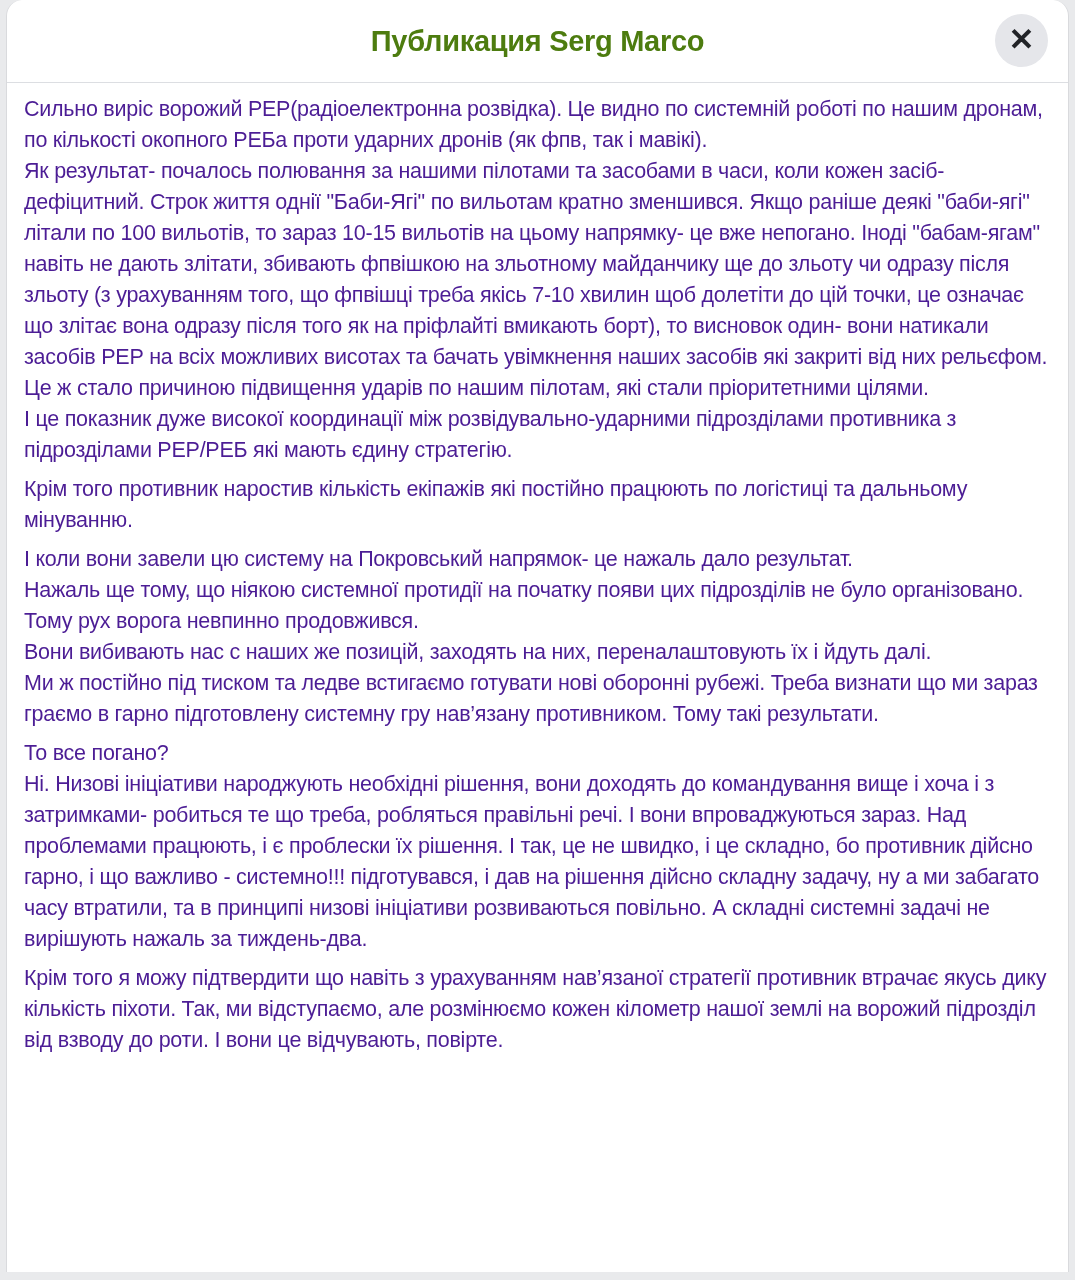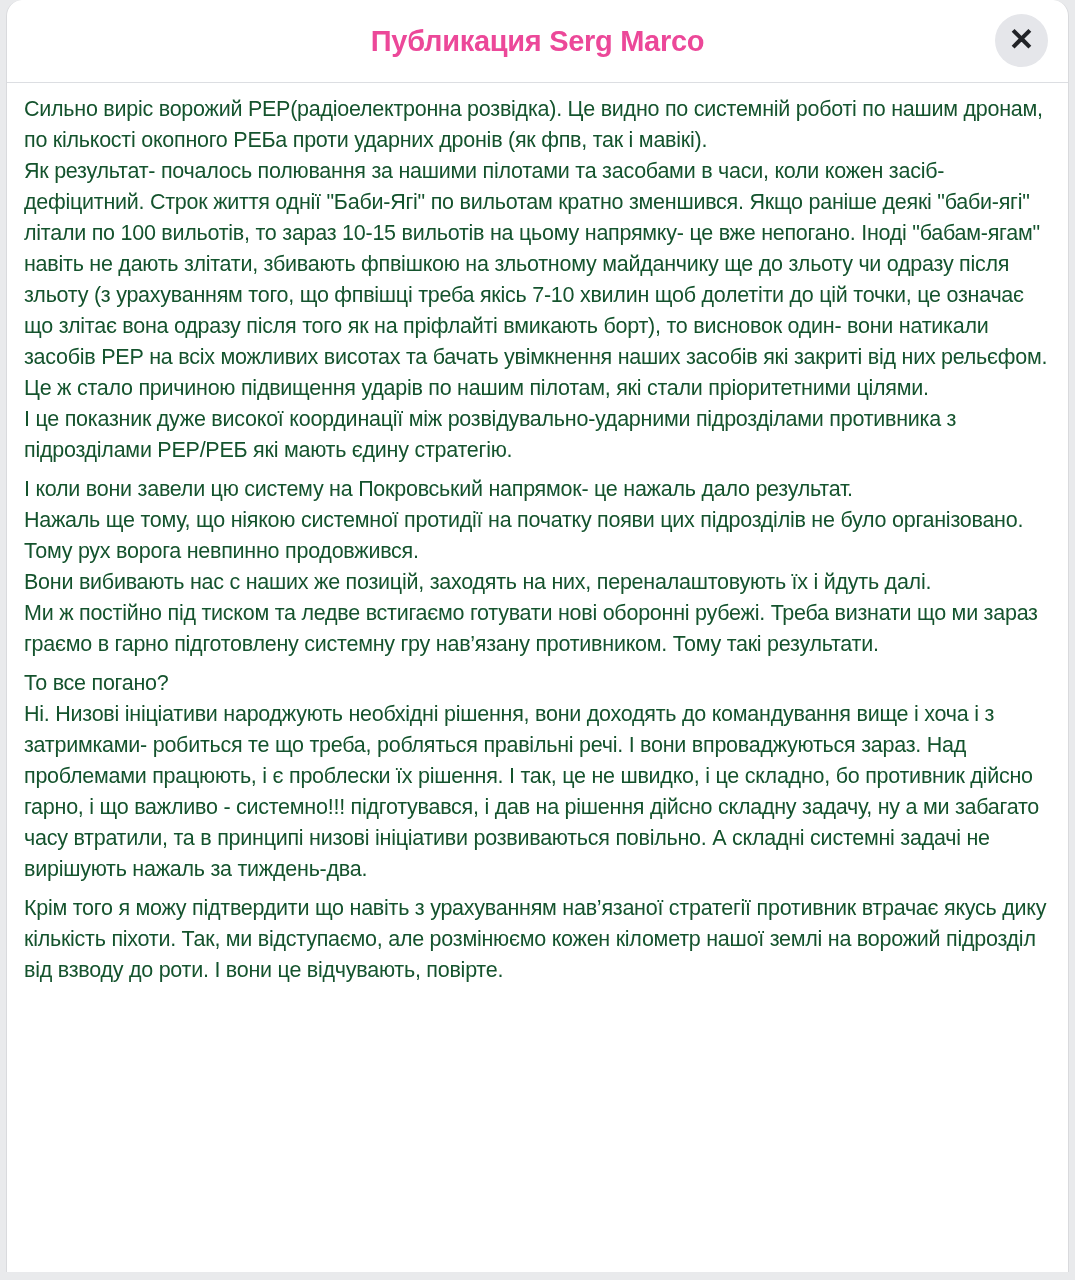--- a/index.html
+++ b/index.html
@@ -30,21 +30,21 @@
     position: relative;
     height: 82px;
     border-bottom: 1px solid #dcdee2;
     display: flex;
     align-items: center;
     justify-content: center;
   }
   .modal-title {
     font-size: 29px;
     font-weight: 700;
-    color: #ec4899;
+    color: #4d7c0f;
     letter-spacing: -0.3px;
   }
   .close-btn {
     position: absolute;
     top: 14px;
     right: 20px;
     width: 53px;
     height: 53px;
     border-radius: 50%;
     background: #e5e6ea;
@@ -63,21 +63,21 @@
     transform: translateY(-1px);
   }
   .modal-body {
     padding: 11px 20px 0 17px;
   }
   .post-paragraph {
     margin: 0 0 8px 0;
     font-size: 21.5px;
     line-height: 31px;
     letter-spacing: -0.25px;
-    color: #14532d;
+    color: #4c1d95;
     white-space: pre-line;
   }
   .bottom-gap {
     position: absolute;
     left: 0;
     right: 0;
     bottom: 0;
     height: 8px;
     background: #e9eaec;
   }
@@ -91,20 +91,21 @@
     <button class="close-btn">
       <span class="close-glyph">✕</span>
     </button>
   </div>
   <div class="modal-body">
     <div>
         <p class="post-paragraph">Сильно виріс ворожий РЕР(радіоелектронна розвідка). Це видно по системній роботі по нашим дронам, по кількості окопного РЕБа проти ударних дронів (як фпв, так і мавікі).
 Як результат- почалось полювання за нашими пілотами та засобами в часи, коли кожен засіб-дефіцитний. Строк життя однії "Баби-Ягі" по вильотам кратно зменшився. Якщо раніше деякі "баби-ягі" літали по 100 вильотів, то зараз 10-15 вильотів на цьому напрямку- це вже непогано. Іноді "бабам-ягам" навіть не дають злітати, збивають фпвішкою на зльотному майданчику ще до зльоту чи одразу після зльоту (з урахуванням того, що фпвішці треба якісь 7-10 хвилин щоб долетіти до цій точки, це означає що злітає вона одразу після того як на пріфлайті вмикають борт), то висновок один- вони натикали засобів РЕР на всіх можливих висотах та бачать увімкнення наших засобів які закриті від них рельєфом.
 Це ж стало причиною підвищення ударів по нашим пілотам, які стали пріоритетними цілями.
 І це показник дуже високої координації між розвідувально-ударними підрозділами противника з підрозділами РЕР/РЕБ які мають єдину стратегію.</p>
+        <p class="post-paragraph">Крім того противник наростив кількість екіпажів які постійно працюють по логістиці та дальньому мінуванню.</p>
         <p class="post-paragraph">І коли вони завели цю систему на Покровський напрямок- це нажаль дало результат.
 Нажаль ще тому, що ніякою системної протидії на початку появи цих підрозділів не було організовано.
 Тому рух ворога невпинно продовжився.
 Вони вибивають нас с наших же позицій, заходять на них, переналаштовують їх і йдуть далі.
 Ми ж постійно під тиском та ледве встигаємо готувати нові оборонні рубежі. Треба визнати що ми зараз граємо в гарно підготовлену системну гру нав’язану противником. Тому такі результати.</p>
         <p class="post-paragraph">То все погано?
 Ні. Низові ініціативи народжують необхідні рішення, вони доходять до командування вище і хоча і з затримками- робиться те що треба, робляться правільні речі. І вони впроваджуються зараз. Над проблемами працюють, і є проблески їх рішення. І так, це не швидко, і це складно, бо противник дійсно гарно, і що важливо - системно!!! підготувався, і дав на рішення дійсно складну задачу, ну а ми забагато часу втратили, та в принципі низові ініціативи розвиваються повільно. А складні системні задачі не вирішують нажаль за тиждень-два.</p>
         <p class="post-paragraph">Крім того я можу підтвердити що навіть з урахуванням нав’язаної стратегії противник втрачає якусь дику кількість піхоти. Так, ми відступаємо, але розмінюємо кожен кілометр нашої землі на ворожий підрозділ від взводу до роти. І вони це відчувають, повірте.</p>
       </div>
   </div>

